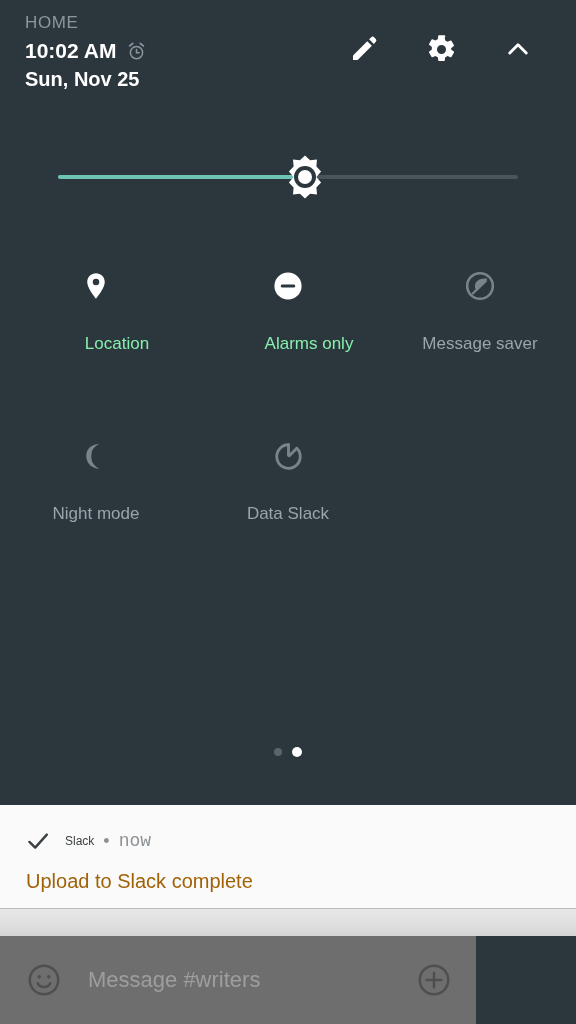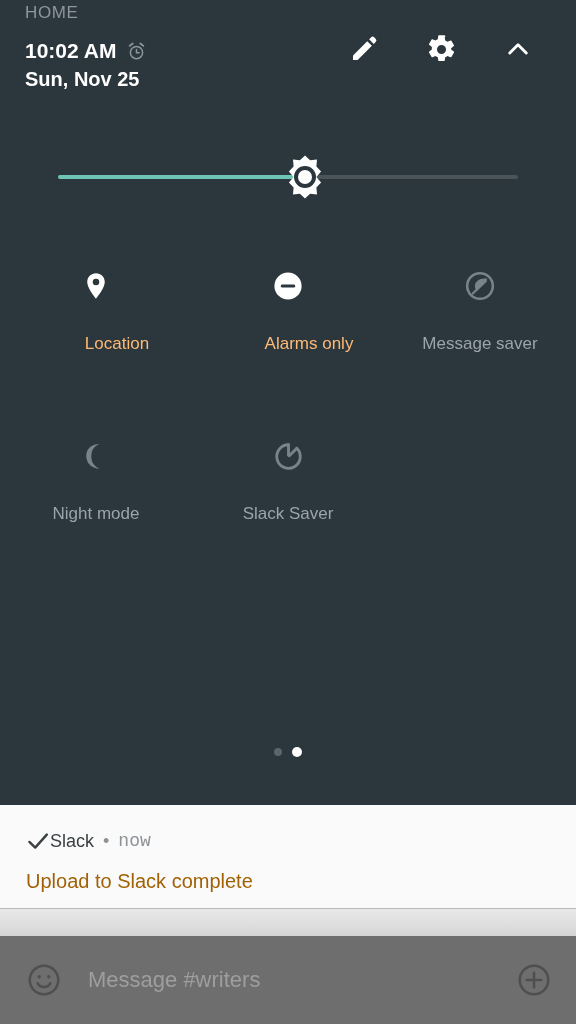--- a/index.html
+++ b/index.html
@@ -30,21 +30,21 @@
 
   
   #qs-header {
     position: absolute;
     left: 0; top: 0;
     width: 576px;
     height: 105px;
   }
   #home-label {
     position: absolute;
-    left: 25px; top: 3px;
+    left: 25px; top: 13px;
     font-size: 17px;
     letter-spacing: 0.6px;
     color: #8c969c;
   }
   #clock-row {
     position: absolute;
     left: 25px; top: 38px;
     display: flex;
     align-items: center;
     height: 26px;
@@ -131,21 +131,21 @@
     align-items: center;
     justify-content: center;
     margin-top: 6px;
   }
   .tile-label {
     margin-top: 20px;
     font-size: 17px;
     text-align: center;
     white-space: nowrap;
   }
-  .tile.on .tile-label { color: #fdba74; margin-left: 42px; }
+  .tile.on .tile-label { color: #86efac; margin-left: 42px; }
   .tile.off .tile-label { color: #9aa4aa; }
 
   
   #page-dots {
     position: absolute;
     left: 0; top: 745px;
     width: 576px;
     display: flex;
     justify-content: center;
     align-items: center;
@@ -175,21 +175,22 @@
     left: 26px; top: 25px;
     display: flex;
     align-items: center;
     height: 22px;
   }
   #notif-check-icon {
     width: 24px; height: 24px;
     display: block;
   }
   #notif-app-name {
-    font-size: 18px;
+    margin-left: 15px;
+    font-size: 12px;
     color: #3b4043;
     text-align: right;
   }
   #notif-sep {
     margin-left: 9px;
     font-size: 18px;
     color: #8c9296;
   }
   #notif-time {
     margin-left: 9px;
@@ -211,21 +212,21 @@
     height: 28px;
     background: linear-gradient(to bottom, #e8e8e8 0%, #dedede 62%, #d4d4d4 100%);
     border-top: 1px solid #b9b9b9;
     box-sizing: border-box;
   }
 
   
   #slack-composer {
     position: absolute;
     left: 0; top: 936px;
-    width: 576px;
+    width: 476px;
     height: 88px;
     background: #6e6e6e;
     display: flex;
     align-items: center;
   }
   #emoji-button {
     margin-left: 22px;
     width: 44px; height: 44px;
     display: flex;
     align-items: center;
@@ -358,21 +359,21 @@
         </div>
 
         <div class="tile off">
           <div class="tile-icon">
             <svg width="31" height="31" viewBox="0 0 24 24">
               <path fill="none" stroke="#79848a" stroke-width="2.2" stroke-linecap="round" d="M12 2.9 A9.1 9.1 0 1 0 18.45 5.55"></path>
               <path fill="none" stroke="#79848a" stroke-width="2.2" stroke-linecap="round" d="M12 2.9 L12 11.1"></path>
               <path fill="none" stroke="#79848a" stroke-width="2.2" stroke-linecap="round" d="M18.45 5.55 L12.6 11.4"></path>
             </svg>
           </div>
-          <div class="tile-label">Slack Saver</div>
+          <div class="tile-label">Data Slack</div>
         </div>
 
         <div class="tile"></div>
       </div>
     </div>
 
     <div id="page-dots">
       <div class="page-dot"></div>
       <div class="page-dot active"></div>
     </div>

